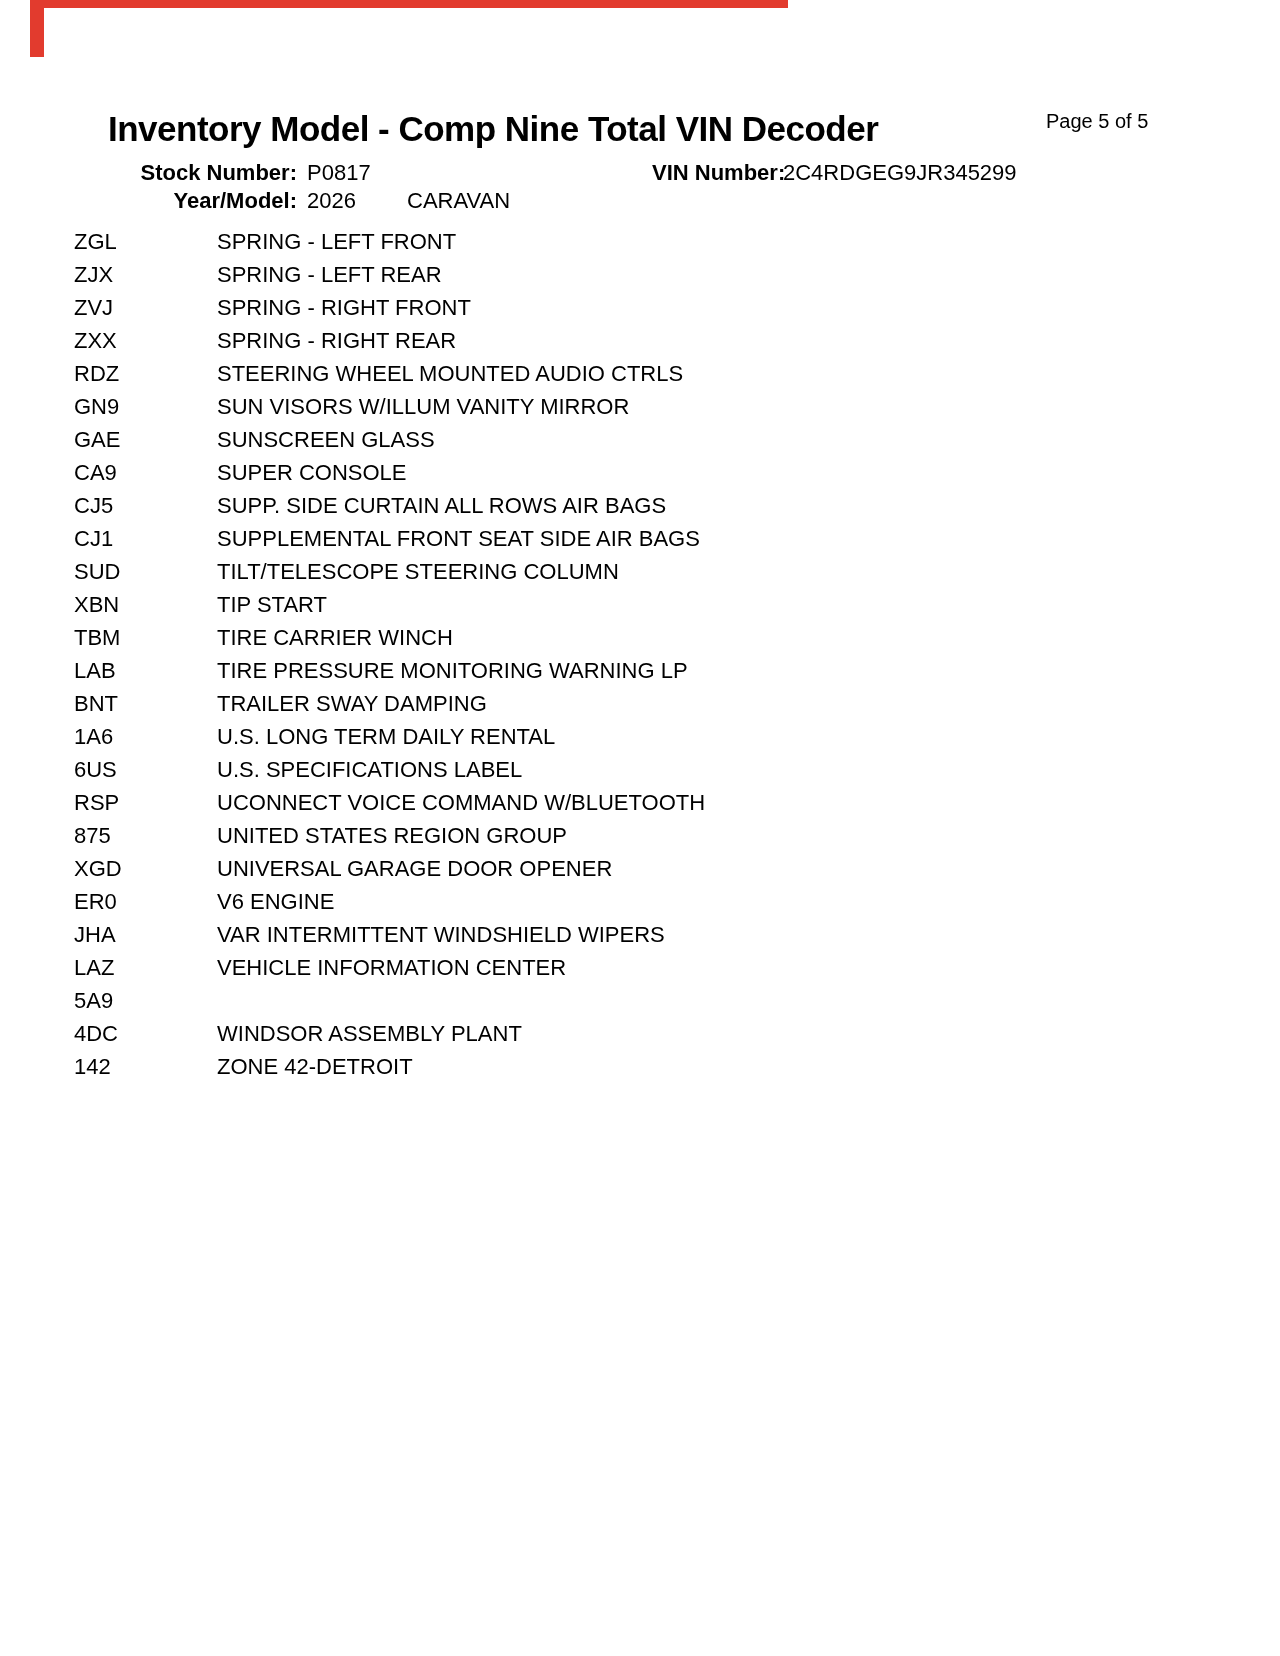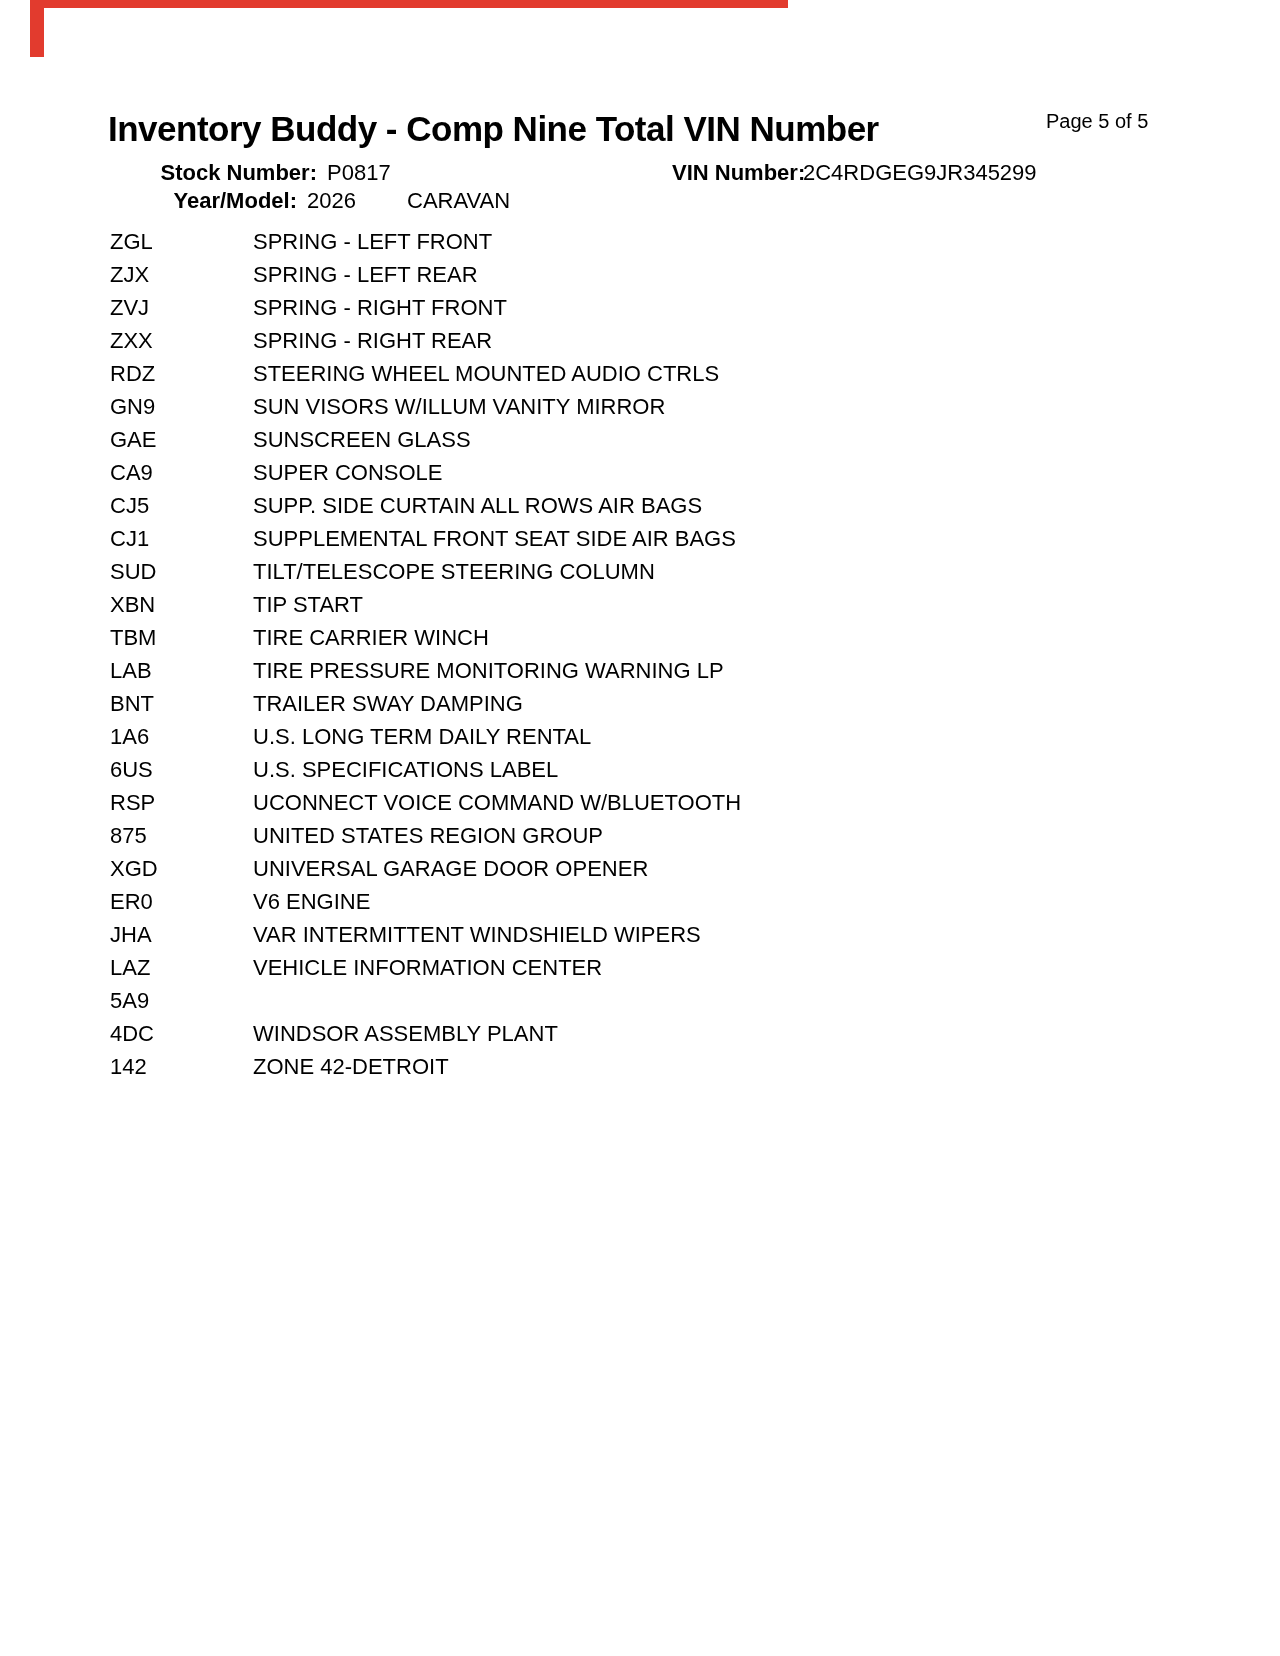--- a/index.html
+++ b/index.html
@@ -26,47 +26,47 @@
   }
   .page-indicator {
     position: absolute; left: 1046px; top: 110px;
     font-size: 20px; white-space: nowrap;
   }
   .hdr-label {
     position: absolute; left: 0; width: 297px; text-align: right;
     font-size: 22px; font-weight: bold; white-space: nowrap;
   }
   .hdr-value { position: absolute; font-size: 22px; white-space: nowrap; }
-  .row1 { top: 160px; margin-left: 20px; }
+  .row1 { top: 160px; }
   .row2 { top: 188px; }
   .stock-value { left: 307px; }
   .vin-label   { left: 652px; width: auto; text-align: left; }
   .vin-value   { left: 783px; }
   .year-value  { left: 307px; }
   .model-value { left: 407px; }
 
   
   .code-list { position: absolute; left: 0; top: 225px; width: 1280px; }
   .code-list .row {
     display: flex; align-items: baseline;
-    padding-left: 110px;
+    padding-left: 74px;
     line-height: 33px; font-size: 22px; white-space: nowrap;
   }
   .code-list .code { display: inline-block; width: 143px; }
   .code-list .desc { flex: 1; }
 </style>
 </head>
 <body>
 
 <div class="page">
 
   <div class="scan-mark top" style="background: rgb(226, 59, 46);"></div>
   <div class="scan-mark left" style="background: rgb(226, 59, 46);"></div>
 
-  <div class="title">Inventory Buddy - Comp Nine Total VIN Number</div>
+  <div class="title">Inventory Model - Comp Nine Total VIN Decoder</div>
   <div class="page-indicator">Page 5 of 5</div>
 
   <div class="hdr-label row1">Stock Number:</div>
   <div class="hdr-value row1 stock-value">P0817</div>
 
   <div class="hdr-label row1 vin-label">VIN Number:</div>
   <div class="hdr-value row1 vin-value">2C4RDGEG9JR345299</div>
 
   <div class="hdr-label row2">Year/Model:</div>
   <div class="hdr-value row2 year-value">2026</div>

